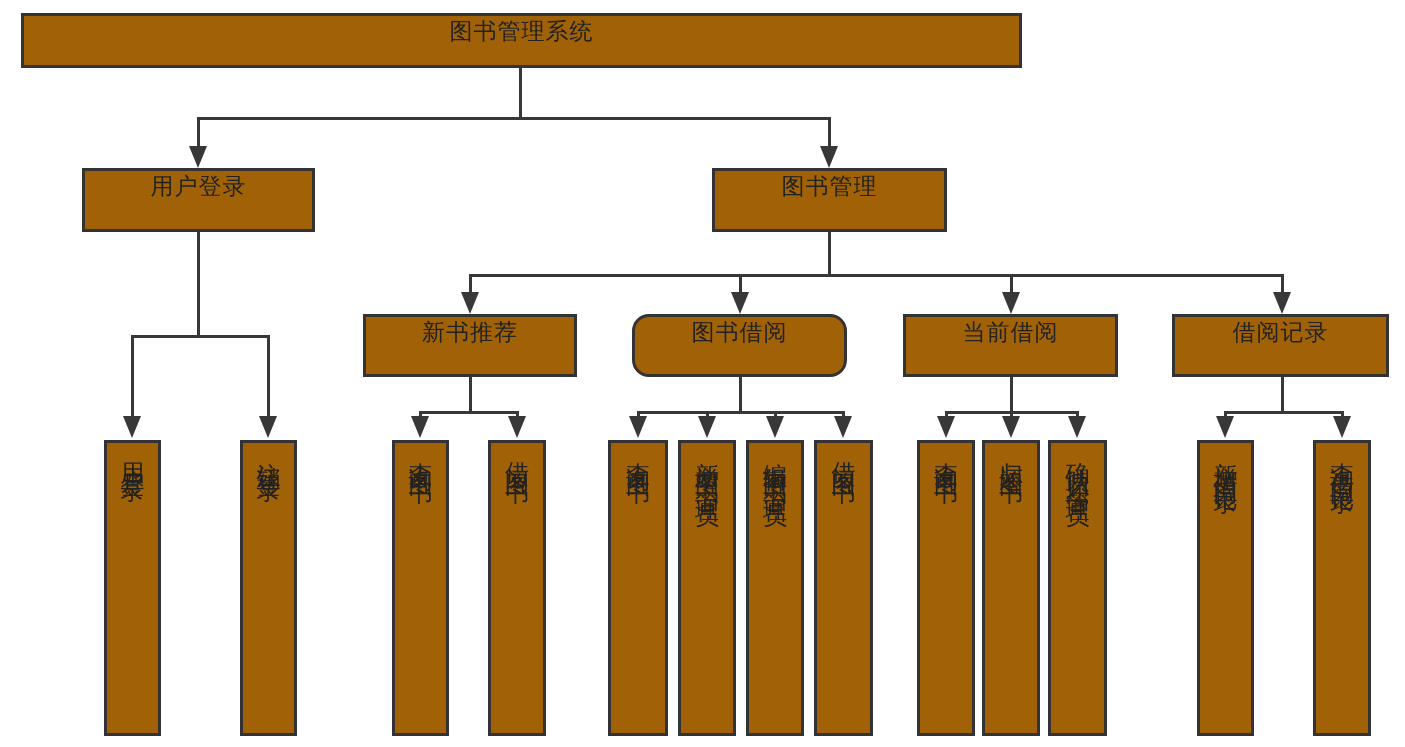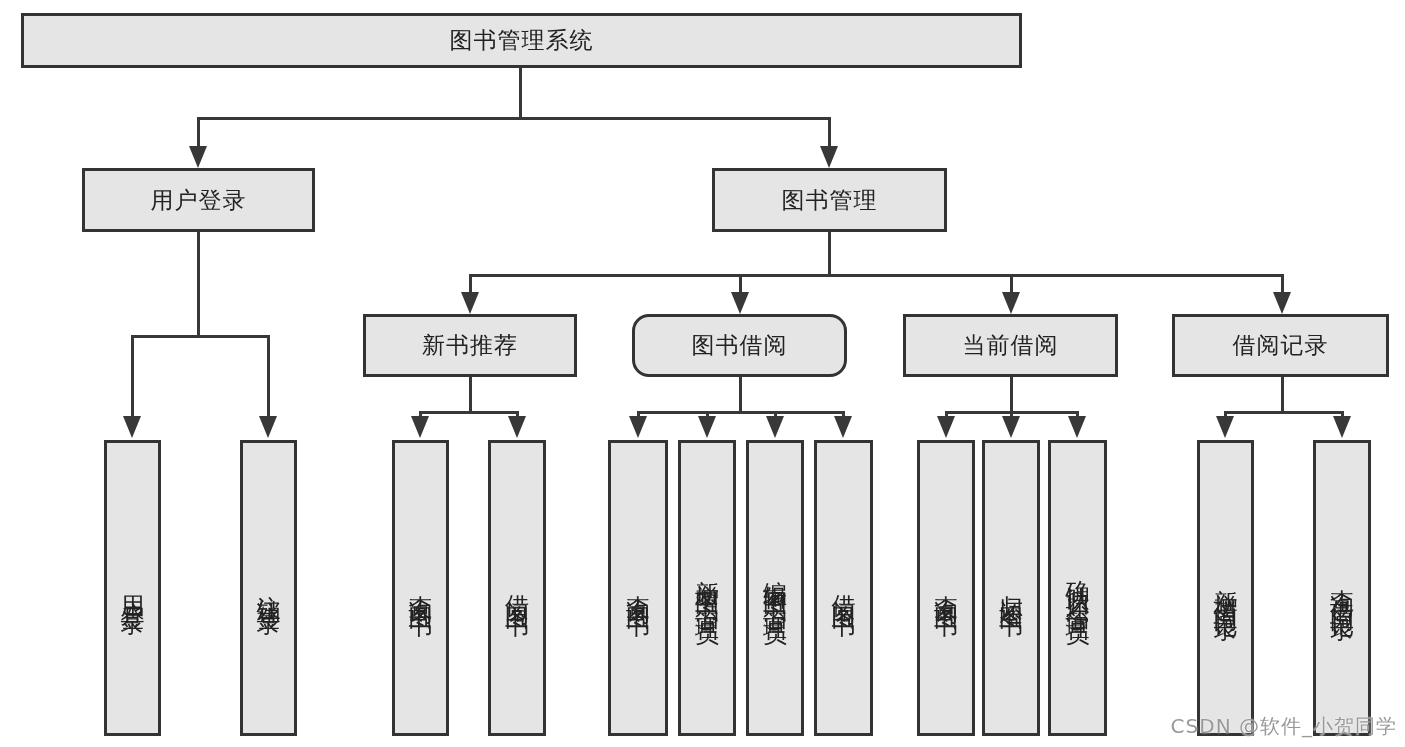--- a/index.html
+++ b/index.html
@@ -7,22 +7,22 @@
     position:relative;
     width:1405px;height:747px;
     background:#ffffff;
     font-family:"DejaVu Sans","Liberation Sans",sans-serif;
     overflow:hidden;
   }
   .node{
     position:absolute;
     box-sizing:border-box;
     border:3px solid #333333;
-    background:#e5e5e5;
-    display:flex;align-items:center;justify-content:center;
+    background:#a16207;
+    display:flex;justify-content:center;
     color:#222222;
   }
   .node.hlabel{
     font-size:23px;
     letter-spacing:1px;
     white-space:nowrap;
   }
   .node.vlabel span{
     writing-mode:vertical-rl;
     text-orientation:mixed;
@@ -171,14 +171,13 @@
       <div class="vline" style="left: 1076px; top: 411px; height: 9px; background: rgb(56, 56, 56);"></div>
       <div class="arrowhead" style="left: 1068px; top: 416px; border-top-color: rgb(56, 56, 56);"></div>
       <div class="vline" style="left: 1281px; top: 377px; height: 37px; background: rgb(56, 56, 56);"></div>
       <div class="hline" style="left: 1224px; top: 411px; width: 120px; background: rgb(56, 56, 56);"></div>
       <div class="vline" style="left: 1224px; top: 411px; height: 9px; background: rgb(56, 56, 56);"></div>
       <div class="arrowhead" style="left: 1216px; top: 416px; border-top-color: rgb(56, 56, 56);"></div>
       <div class="vline" style="left: 1341px; top: 411px; height: 9px; background: rgb(56, 56, 56);"></div>
       <div class="arrowhead" style="left: 1333px; top: 416px; border-top-color: rgb(56, 56, 56);"></div>
     </div>
 
-  <div id="watermark">CSDN @软件_小贺同学</div>
 </div>
 
 </body></html>

